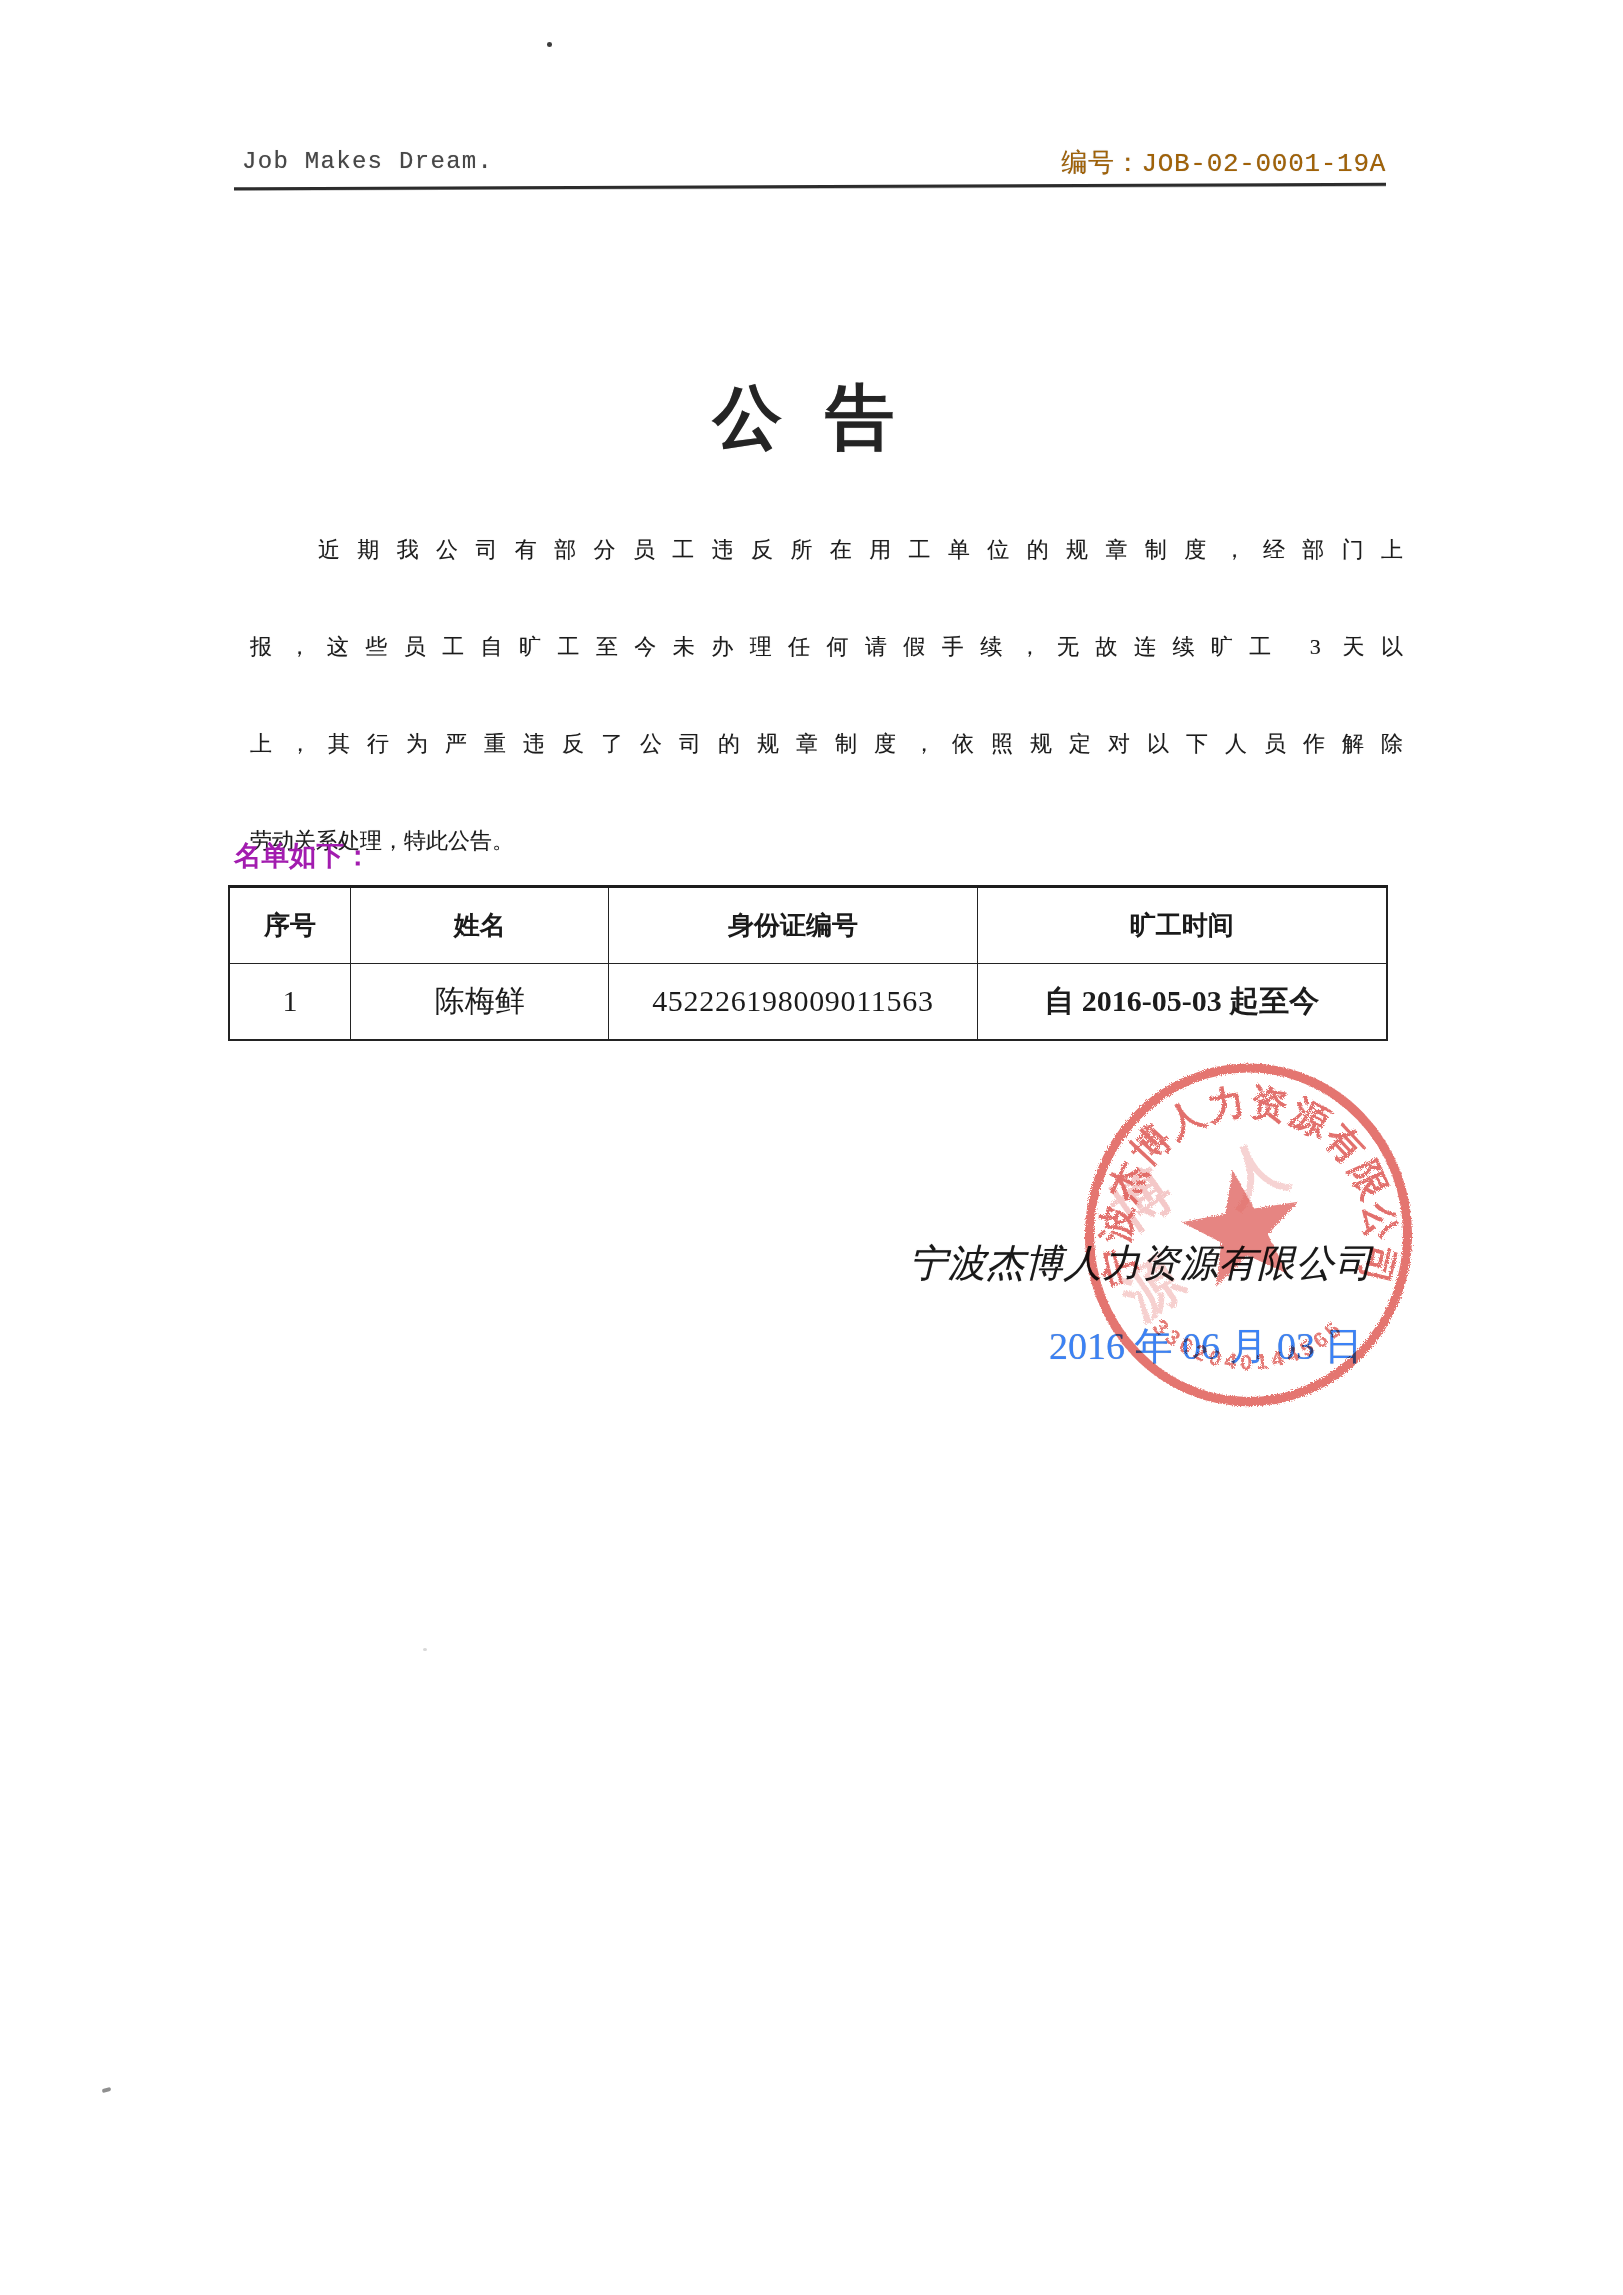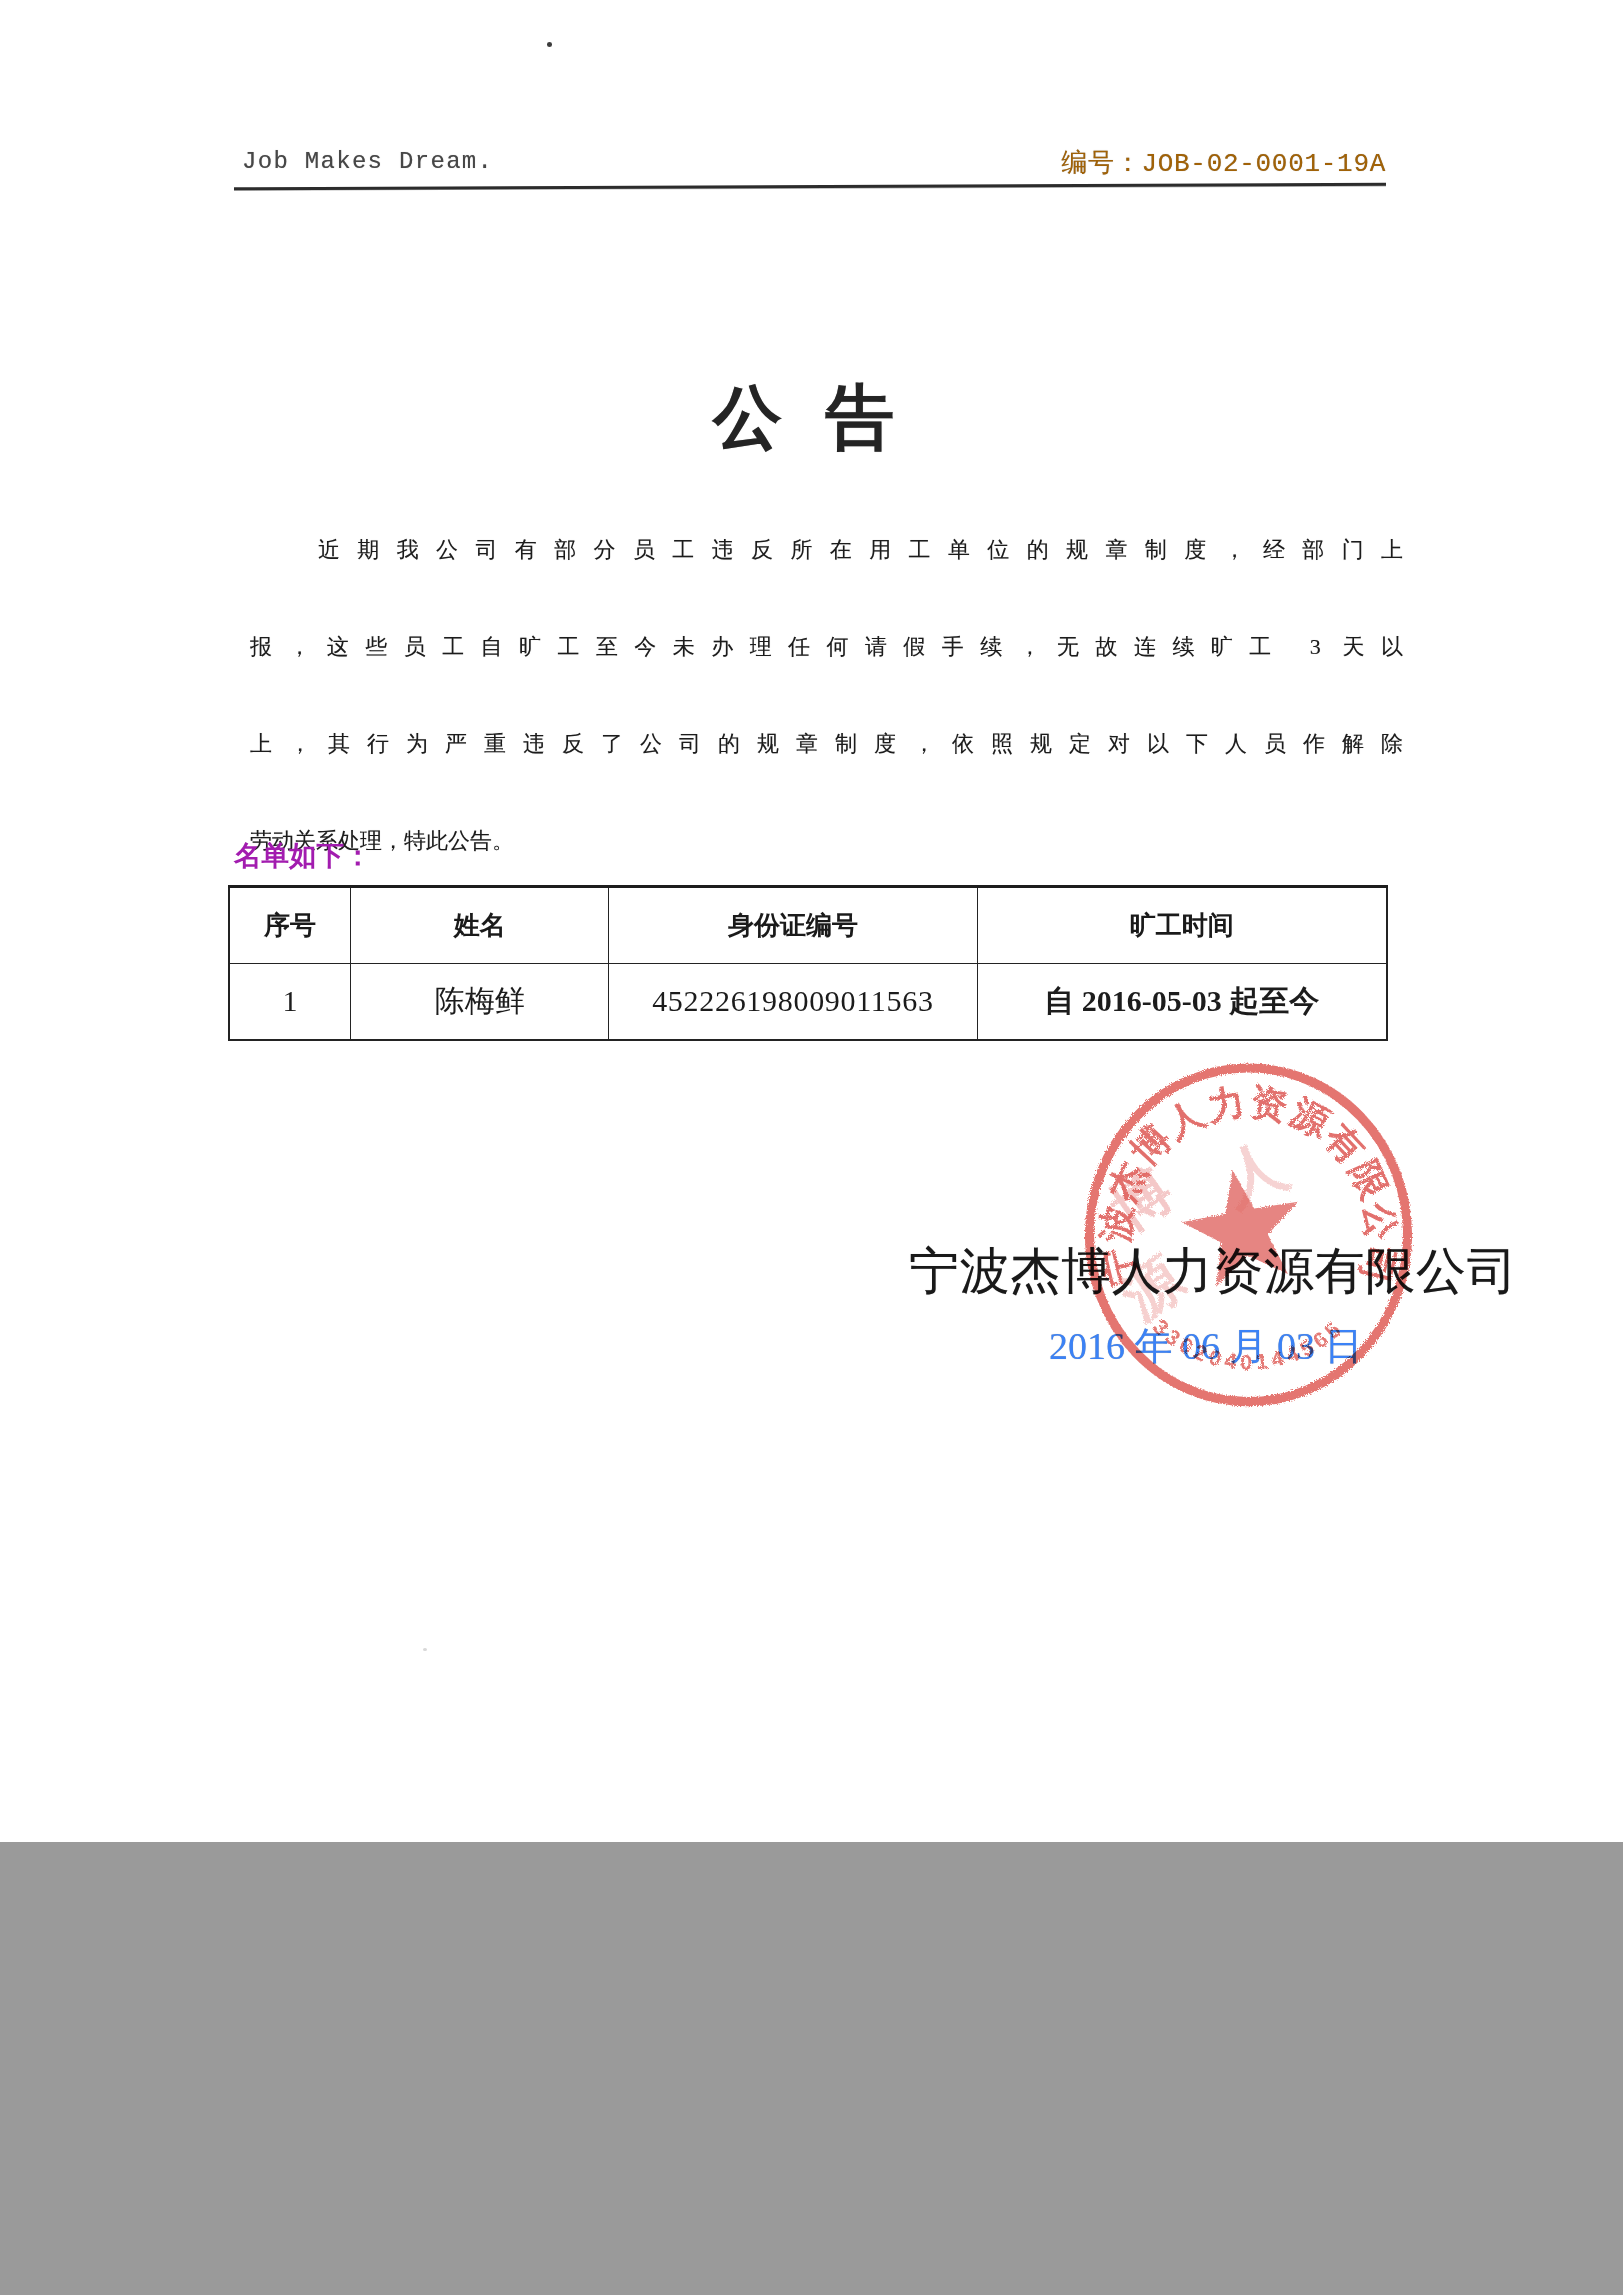--- a/index.html
+++ b/index.html
@@ -1,19 +1,19 @@
 <!DOCTYPE html>
 <html style="font-size:10.5px"><head>
 <meta charset="utf-8">
 <style>
   * { margin:0; padding:0; box-sizing:border-box; }
   html,body { background:#9a9a9a; }
   .page {
     position:relative;
-    width:1623px; height:1842px;
+    width:1623px; height:2295px;
     margin:0 auto;
     background:#ffffff;
     overflow:hidden;
     font-family:"Liberation Serif","DejaVu Serif",serif;
     color:#1e1e1e;
   }
 
   
   .brand {
     position:absolute; left:242px; top:148px;
@@ -81,23 +81,24 @@
   .roster td.cell-absence { font-weight:700; font-size:30px; }
   .roster td.cell-id { letter-spacing:0.7px; font-size:31px; }
   .col-no  { width:10.5%; }
   .col-name{ width:22.3%; }
   .col-id  { width:31.8%; }
   .col-abs { width:35.4%; }
 
   
   .sig-company {
     position:absolute; left:909px; top:1238px;
-    font-size:50px; letter-spacing:0.7px; color:#191919;
+    font-size:38px; letter-spacing:0.7px; color:#191919;
     text-shadow:0 0 0.7px rgba(0,0,0,.4);
     z-index:2;
+    font-style:italic;
   }
   .sig-date {
     position:absolute; left:1049px; top:1321px;
     font-size:38px; color:#3b82f6;
     text-shadow:0 0 0.7px rgba(0,0,0,.4);
     z-index:2;
   }
 
   
   .seal {

